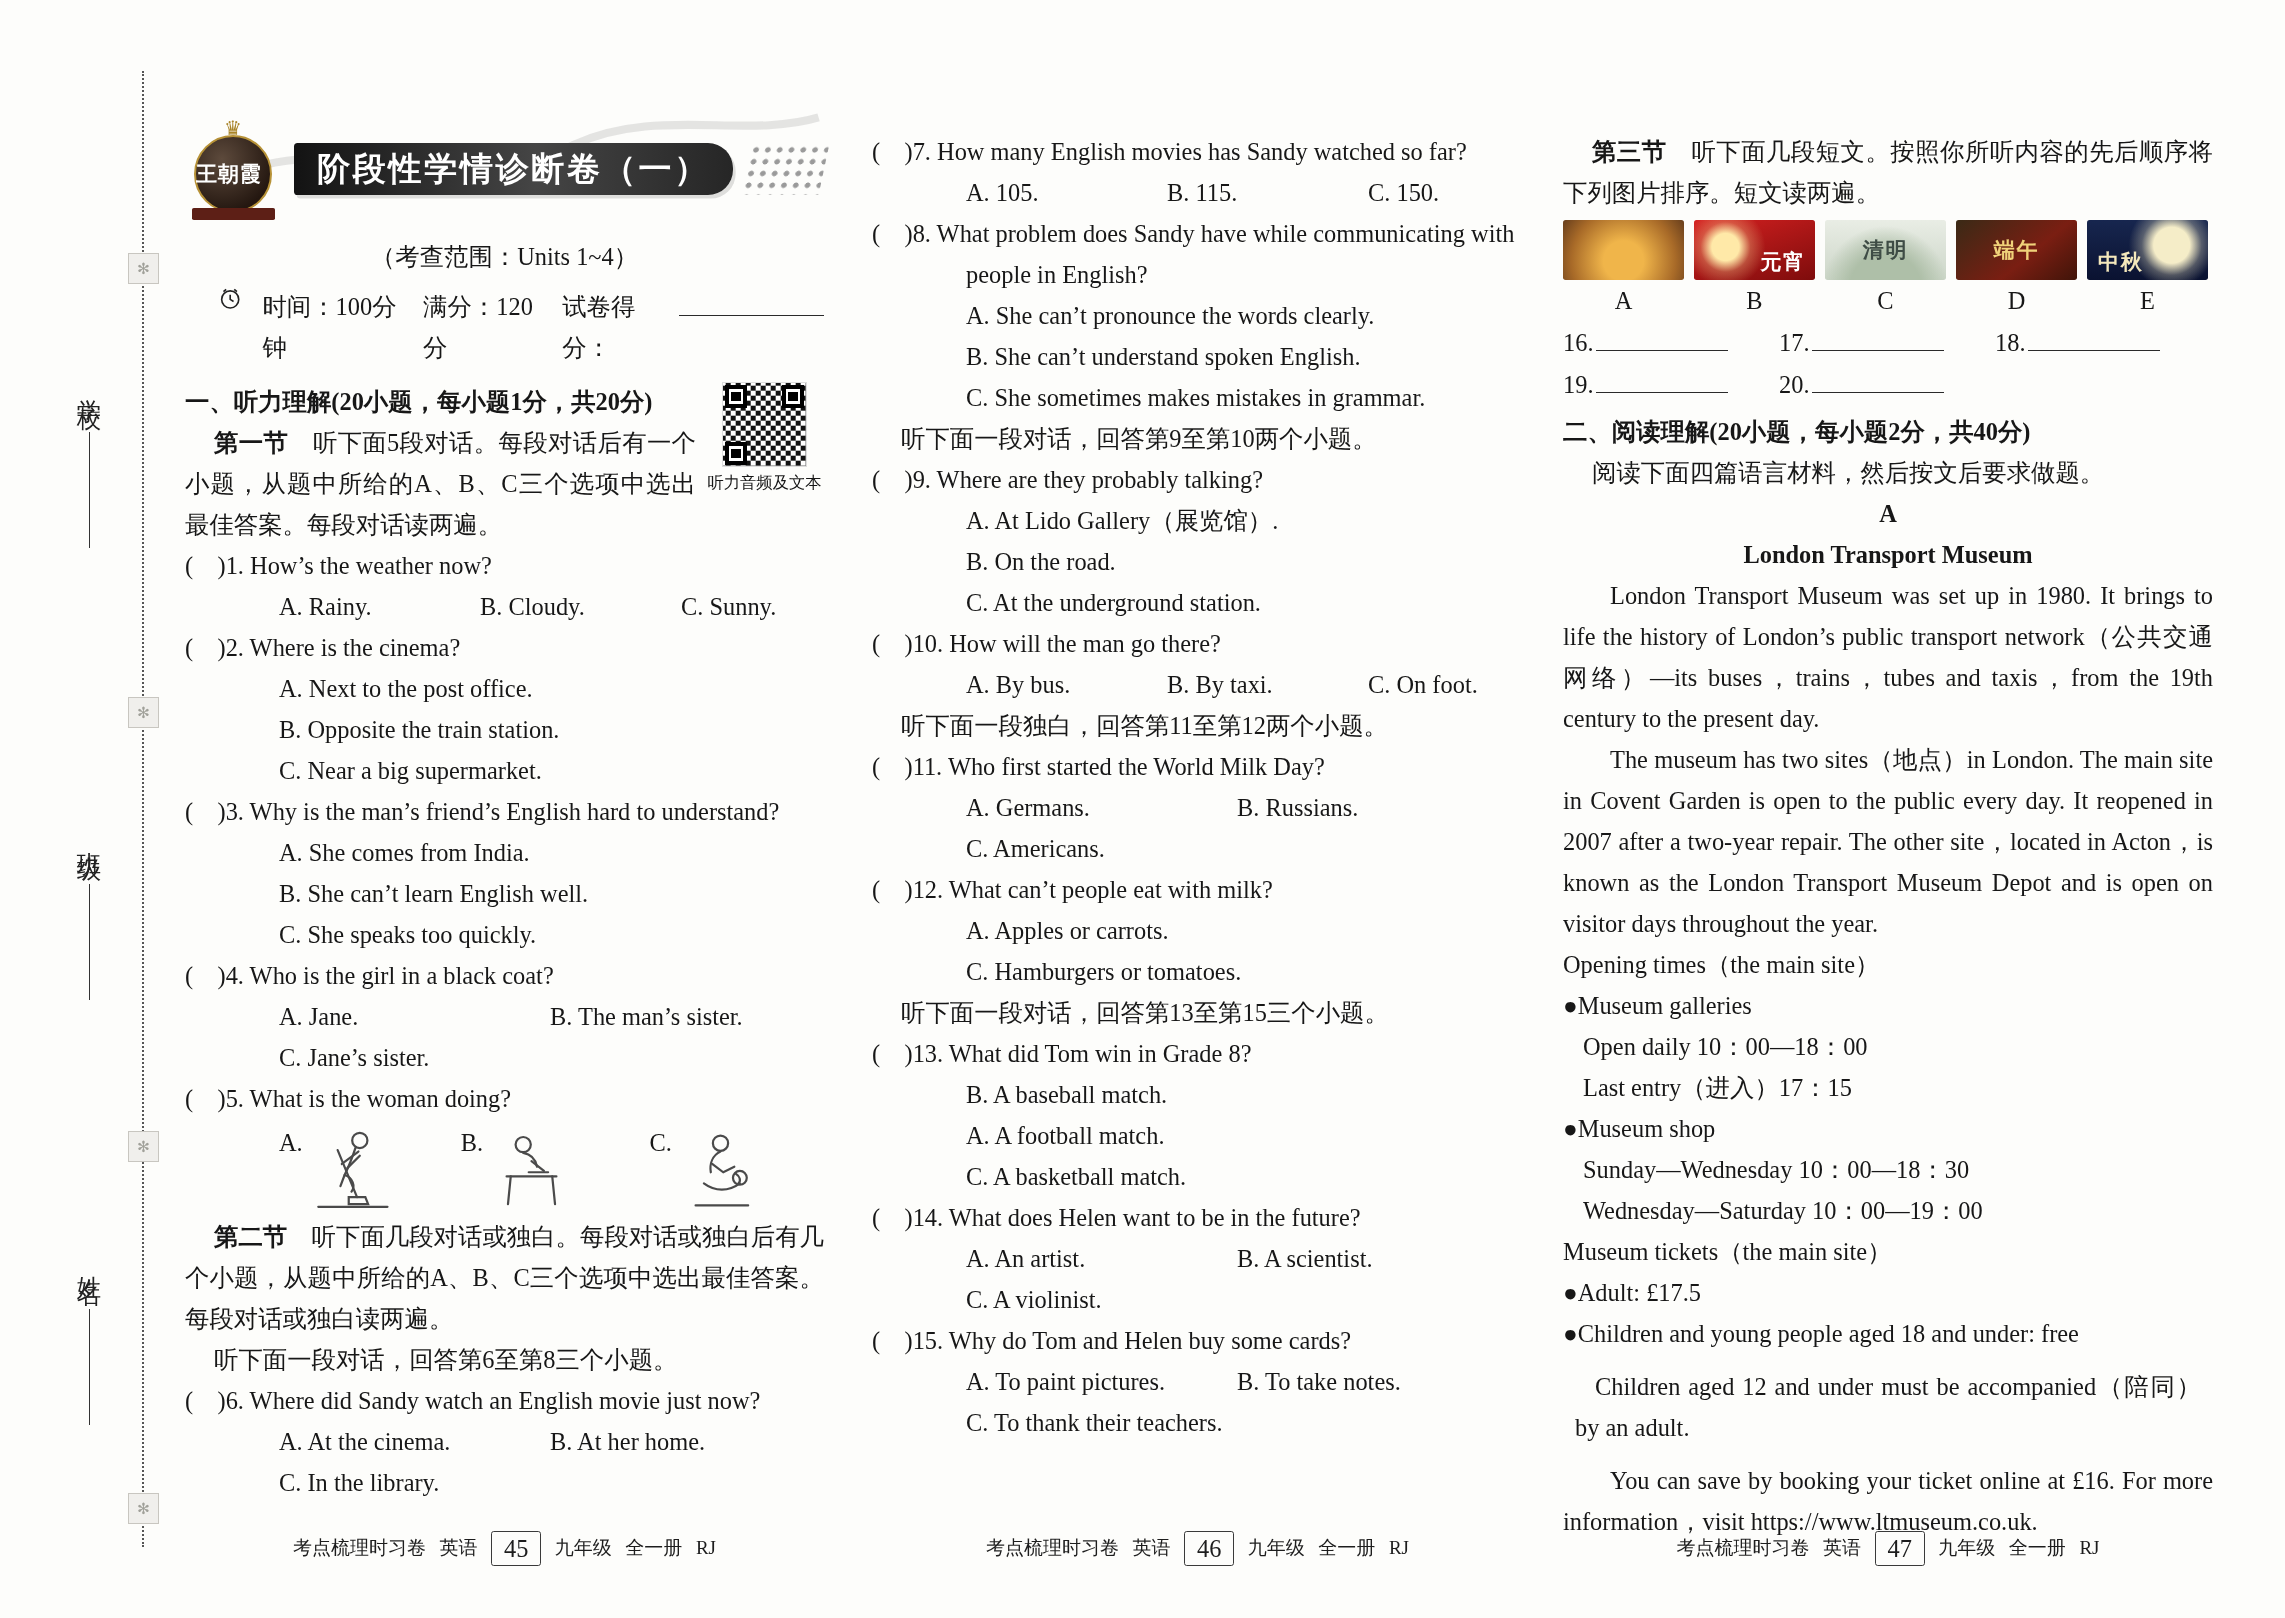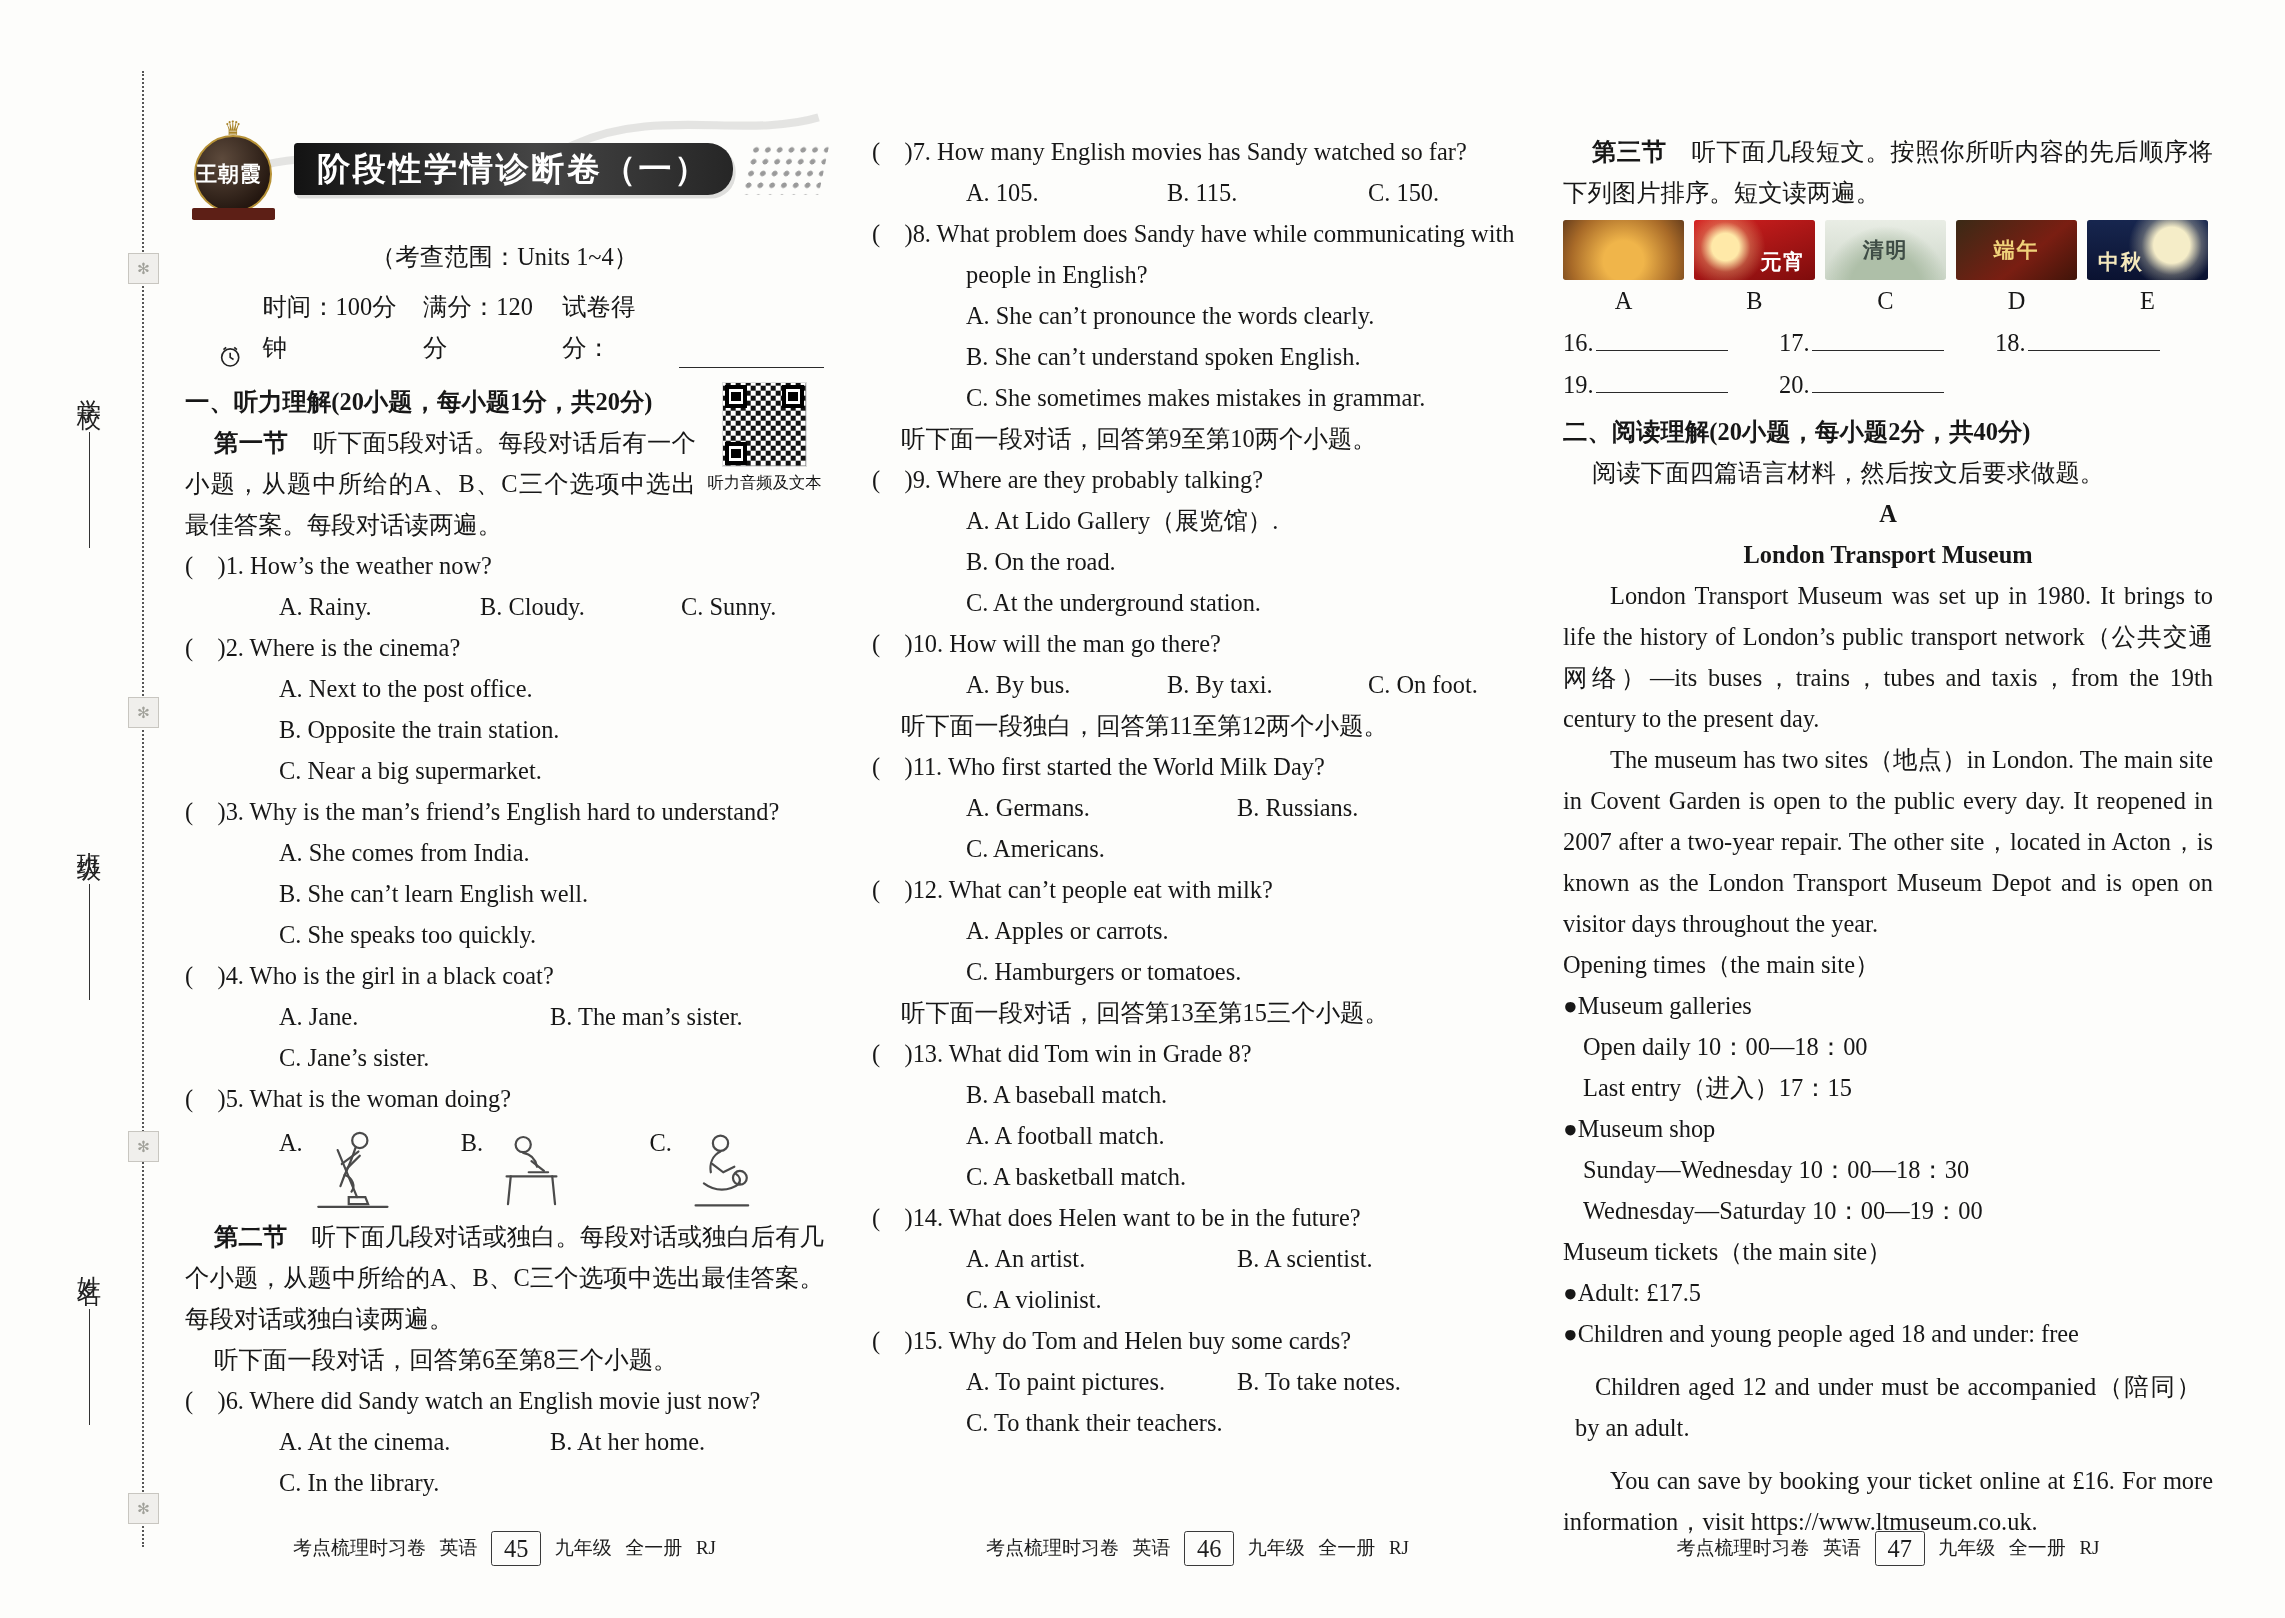--- a/index.html
+++ b/index.html
@@ -31,21 +31,21 @@
       display:flex;align-items:center;}
   .lc span{color:#fff;font-size:21px;font-weight:700;letter-spacing:0.9px}
   .lr{width:83px;height:11.8px;background:#5d1f16;border-radius:1.8px;margin-top:-5.4px}
   .ribbon{flex:1;height:52px;background:linear-gradient(90deg,#131313,#454545 55%,#262626);
           border-radius:3.6px 25px 25px 3.6px;display:flex;align-items:center;justify-content:center;
           box-shadow:2.7px 3.6px 0 rgba(0,0,0,.12)}
   .rtitle{color:#fff;font-size:33px;font-weight:700;letter-spacing:2.7px;white-space:nowrap}
   .dots{width:78px;height:51px;flex:none;transform:skewX(-12deg);
         background:radial-gradient(circle,#9a9a9a 2.4px,transparent 3.1px);background-size:11.8px 11.8px}
   .scope{text-align:center;margin-top:12px}
-  .meta{display:flex;align-items:flex-end;gap:20px;margin-top:9px;padding-left:33px}
+  .meta{display:flex;align-items:flex-start;gap:20px;margin-top:9px;padding-left:33px}
   .clock{flex:none}
   .scoreline{display:inline-block;width:163px;height:29px;border-bottom:1.8px solid #2a2a2a;margin-left:-11px}
 
   
   .h1{font-weight:700}
   .part{margin:0;text-indent:29px;text-align:justify}
   .sub{text-indent:29px}
   .q{padding-left:94px;text-indent:-94px}
   .opts{padding-left:94px}
   .o3{display:inline-block;width:201px}

